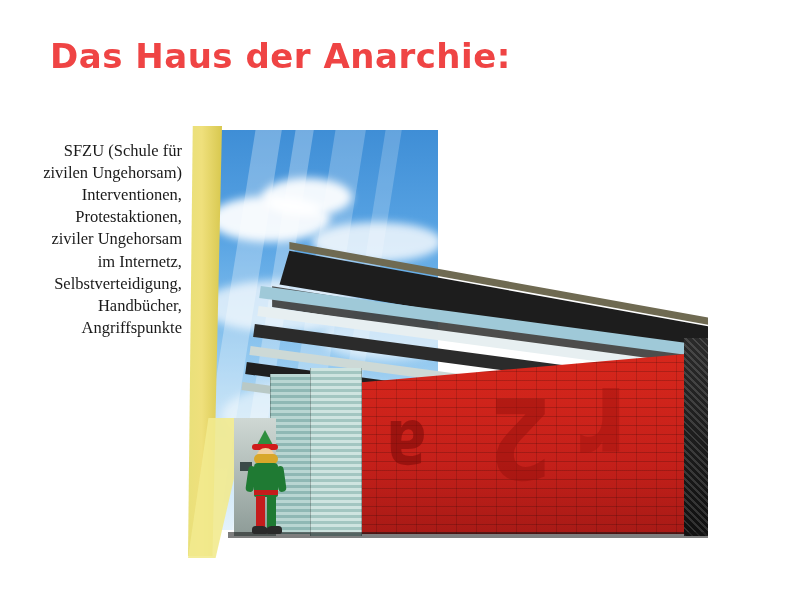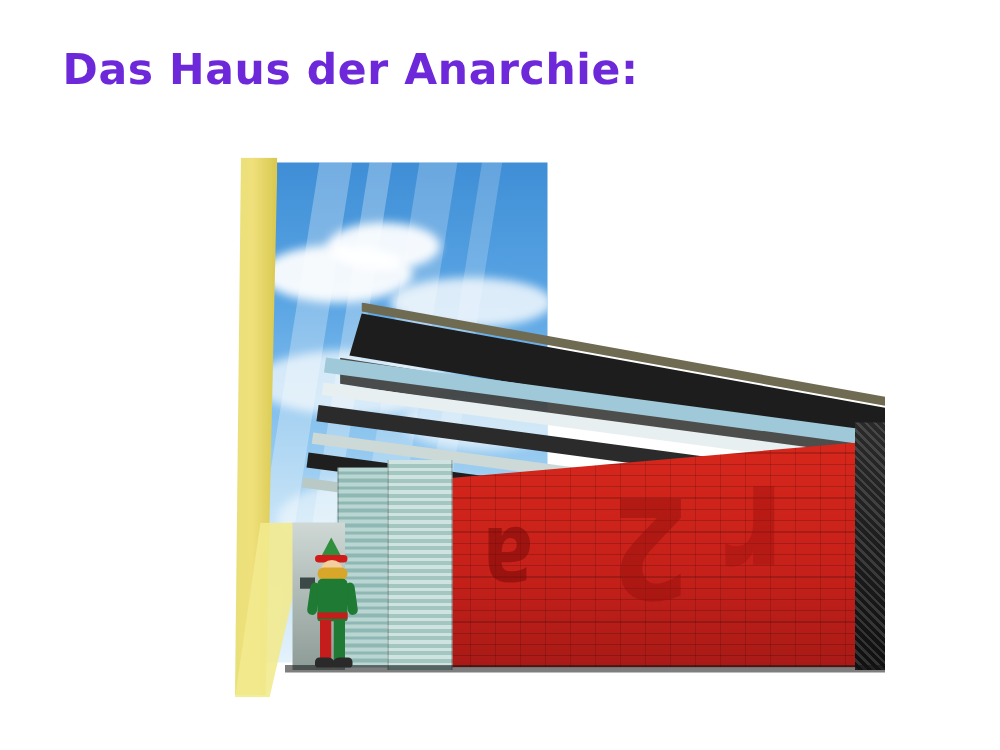--- a/index.html
+++ b/index.html
@@ -22,21 +22,21 @@
 
   
   .title {
     position: absolute;
     left: 50px;
     top: 36px;
     font-family: "DejaVu Sans", sans-serif;
     font-weight: bold;
     font-size: 34px;
     letter-spacing: 0.5px;
-    color: #6d28d9;
+    color: #ef4444;
     white-space: nowrap;
     text-align: right;
   }
 
   
   .bodytext {
     position: absolute;
     left: 36px;
     top: 140px;
     width: 146px;
@@ -247,20 +247,21 @@
   .fig-shoeL{position:absolute; left:6px; top:96px; width:16px; height:8px; background:#2a2a2a; border-radius:4px 6px 3px 3px;}
   .fig-shoeR{position:absolute; left:20px; top:96px; width:16px; height:8px; background:#2a2a2a; border-radius:6px 4px 3px 3px;}
 </style>
 </head>
 <body>
 
 <div class="slide">
 
   <div class="title">Das Haus der Anarchie:</div>
 
+  <div class="bodytext">SFZU (Schule für zivilen Ungehorsam) Interventionen, Protestaktionen, ziviler Ungehorsam im Internetz, Selbstverteidigung, Handbücher, Angriffspunkte</div>
 
   <div class="photo">
 
     <div class="sky">
       <div class="cloud c1"></div>
       <div class="cloud c2"></div>
       <div class="cloud c3"></div>
       <div class="cloud c4"></div>
       <div class="cloud c5"></div>
       <div class="cloud c6"></div>

